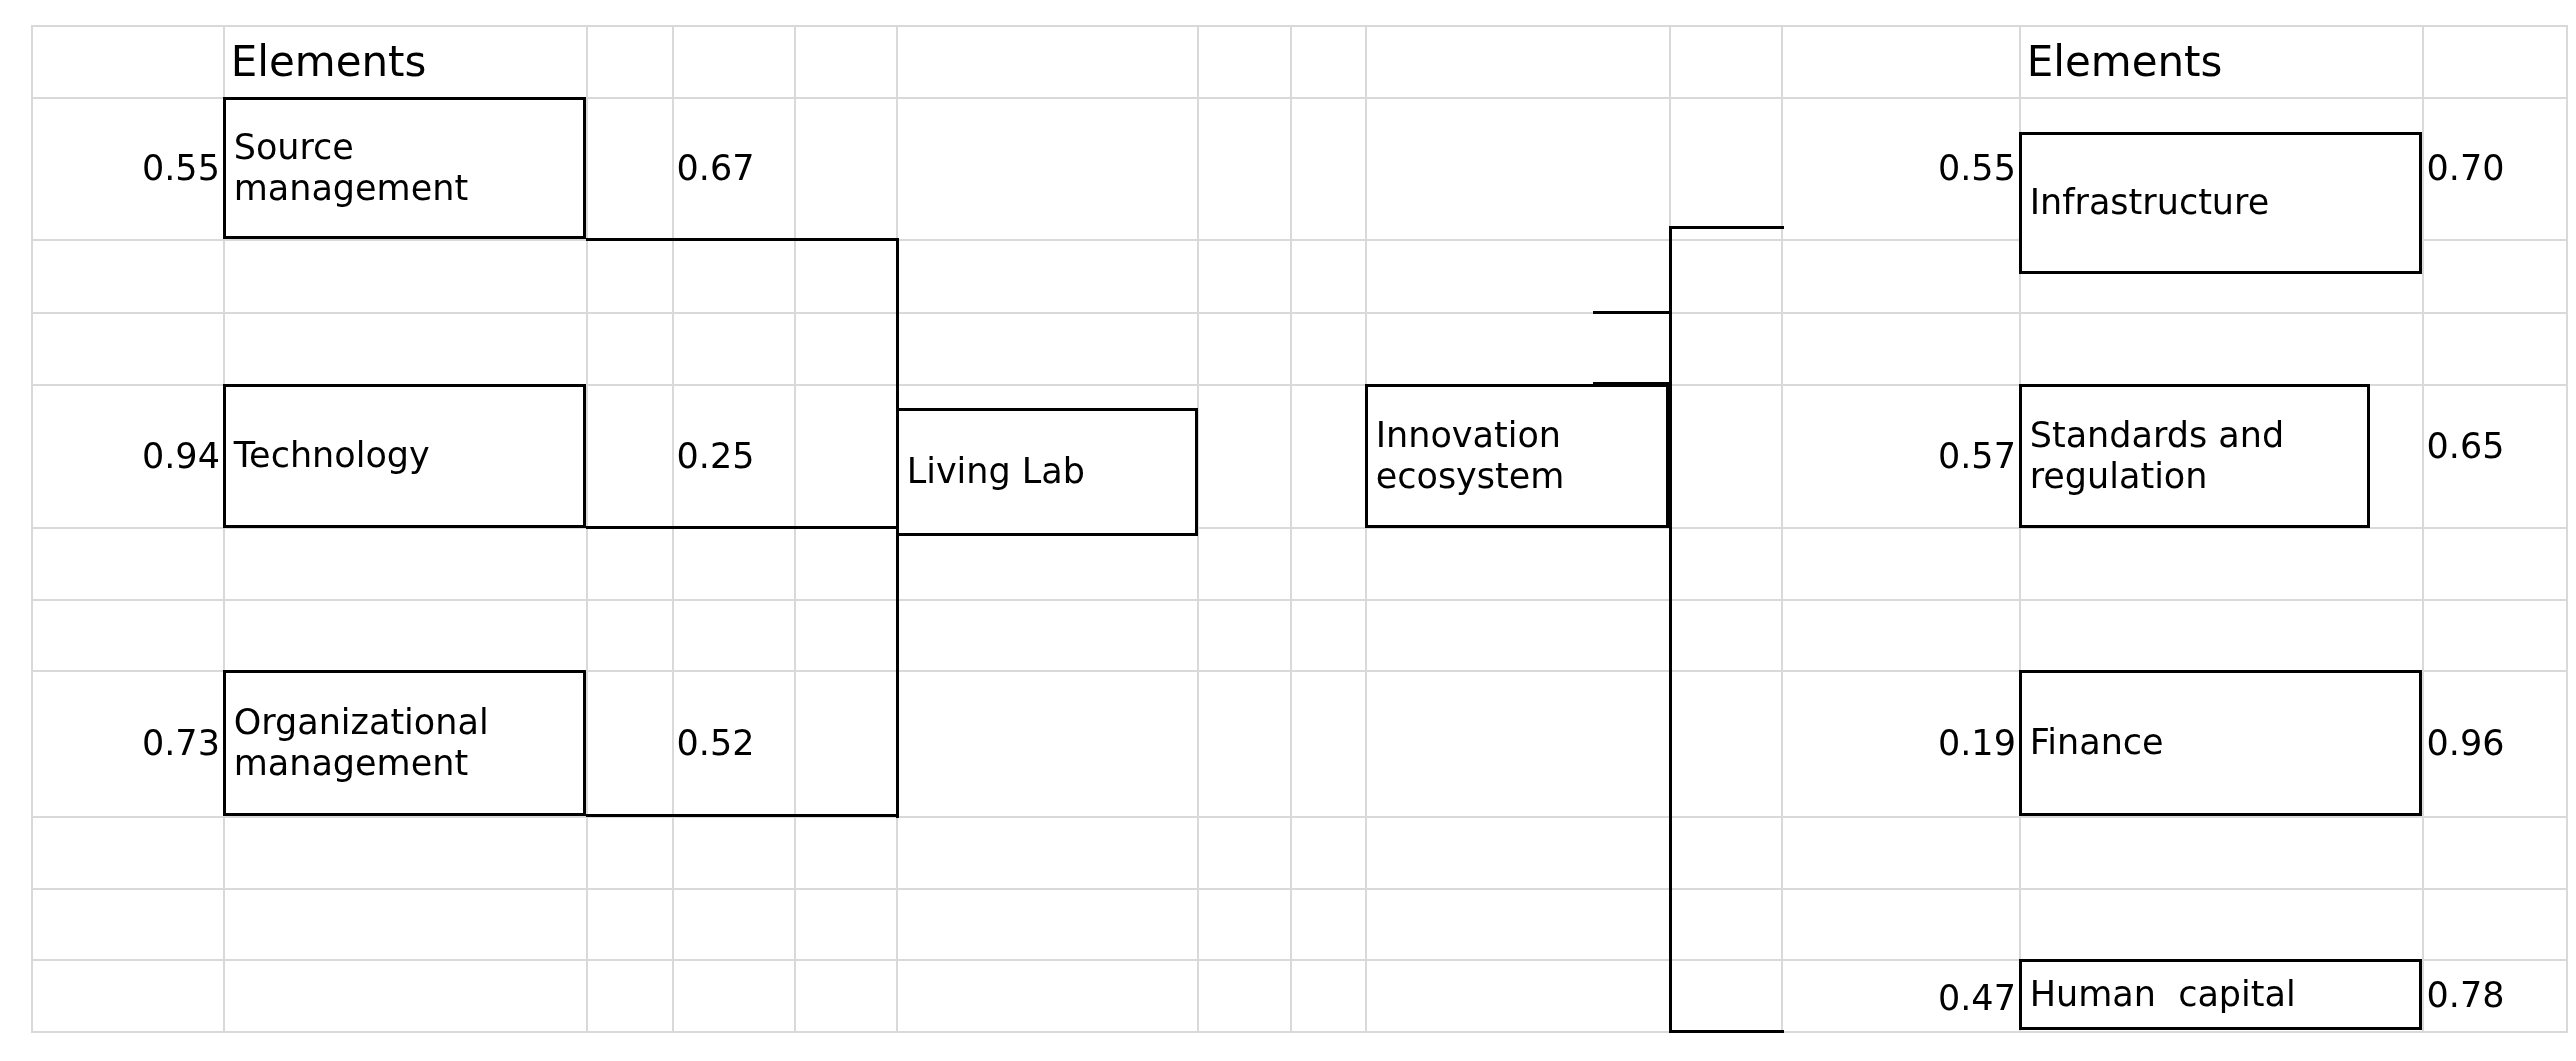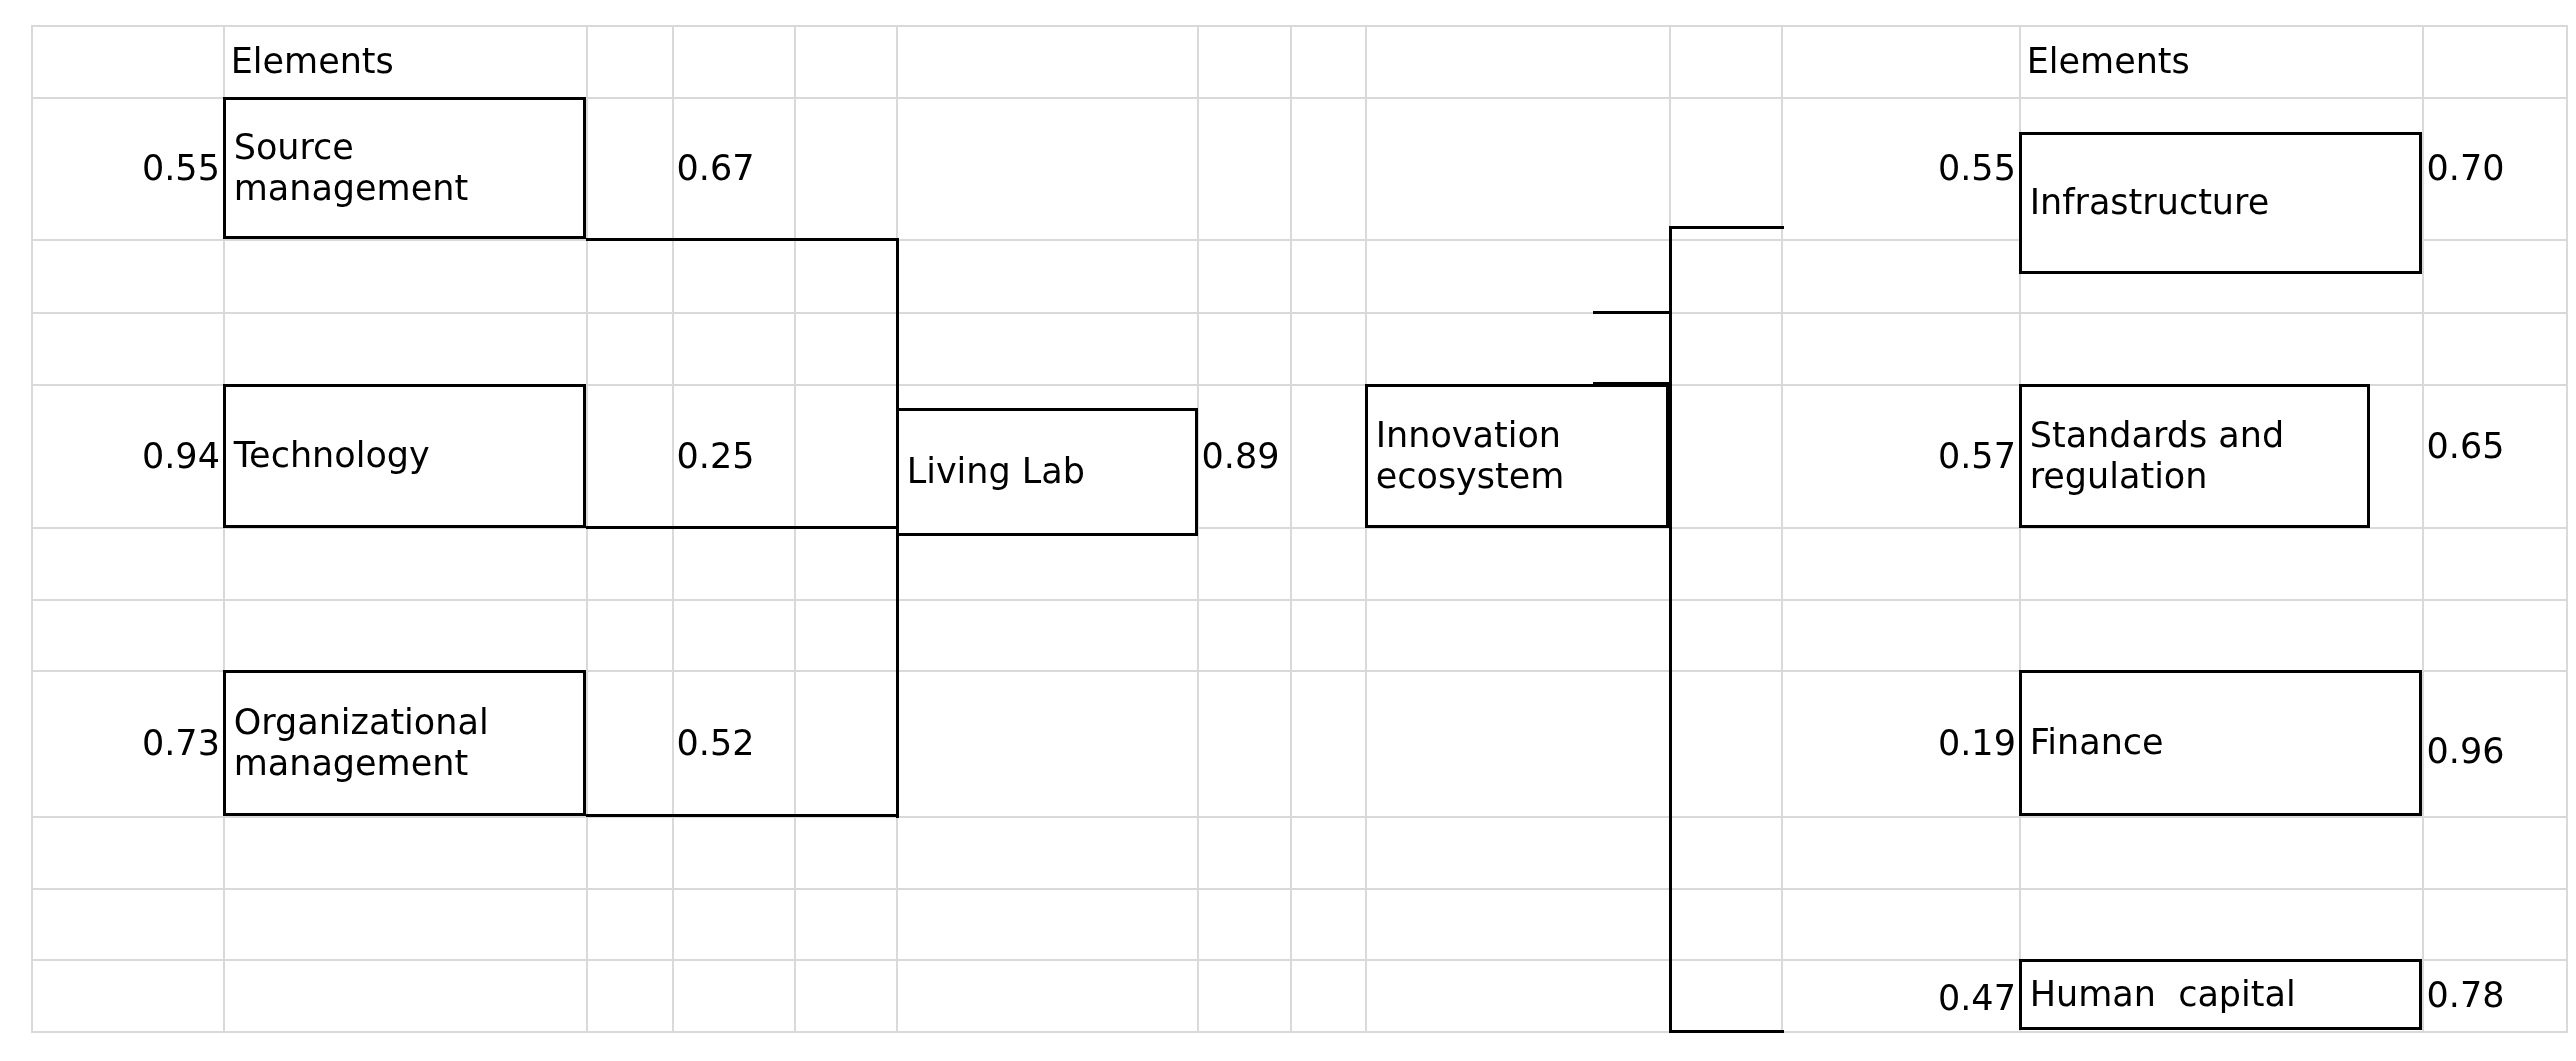--- a/index.html
+++ b/index.html
@@ -48,21 +48,21 @@
     box-sizing:border-box;
     background:transparent;
   }
   .num.left{justify-content:flex-start;padding-left:4.6px;padding-right:8px;}
 
   
   .hdr{
     position:absolute;
     display:flex;
     align-items:center;
-    font-size:35px;
+    font-size:42px;
     color:#000000;
     padding-left:7.7px;
     box-sizing:border-box;
     background:transparent;
   }
 </style>
 </head>
 <body>
 
 <div id="stage">
@@ -128,21 +128,20 @@
     <span class="txt"><span>Organizational</span><br><span>management</span></span>
   </div>
 
   <div class="num left" style="left:672px;top:97px;width:123px;height:142px;">0.67</div>
   <div class="num left" style="left:672px;top:384px;width:123px;height:144px;">0.25</div>
   <div class="num left" style="left:672px;top:670px;width:123px;height:146px;">0.52</div>
 
   <div class="ebox" style="left:896px;top:384px;width:302px;height:128px;margin-top:24px;">
     <span class="txt">Living Lab</span>
   </div>
-  <div class="num left" style="left:1197px;top:384px;width:92px;height:144px;">0.89</div>
 
   <div class="ebox" style="left:1365px;top:384px;width:304px;height:144px;">
     <span class="txt"><span>Innovation</span><br><span>ecosystem</span></span>
   </div>
 
   <div class="num" style="left:1781px;top:97px;width:238px;height:142px;">0.55</div>
   <div class="num" style="left:1781px;top:384px;width:238px;height:144px;text-align:center;">0.57</div>
   <div class="num" style="left:1781px;top:670px;width:238px;height:146px;">0.19</div>
   <div class="num" style="left:1781px;top:959px;width:238px;height:78px;">0.47</div>
 
@@ -157,17 +156,17 @@
   <div class="ebox" style="left:2019px;top:670px;width:403px;height:146px;">
     <span class="txt">Finance</span>
   </div>
 
   <div class="ebox" style="left:2019px;top:959px;width:403px;height:71px;">
     <span class="txt" style="white-space:pre;">Human  capital</span>
   </div>
 
   <div class="num left" style="left:2422px;top:97px;width:144px;height:142px;">0.70</div>
   <div class="num left" style="left:2422px;top:384px;width:144px;height:124px;border-radius:32px;">0.65</div>
-  <div class="num left" style="left:2422px;top:670px;width:144px;height:146px;margin-top:8px;">0.96</div>
+  <div class="num left" style="left:2422px;top:670px;width:144px;height:146px;">0.96</div>
   <div class="num left" style="left:2422px;top:959px;width:144px;height:71px;">0.78</div>
 
 </div>
 
 
 </body></html>

